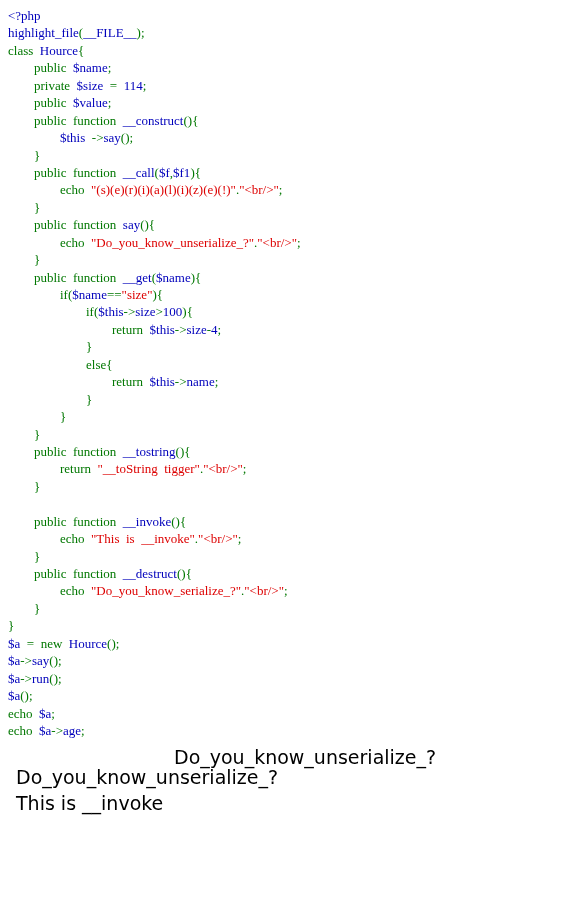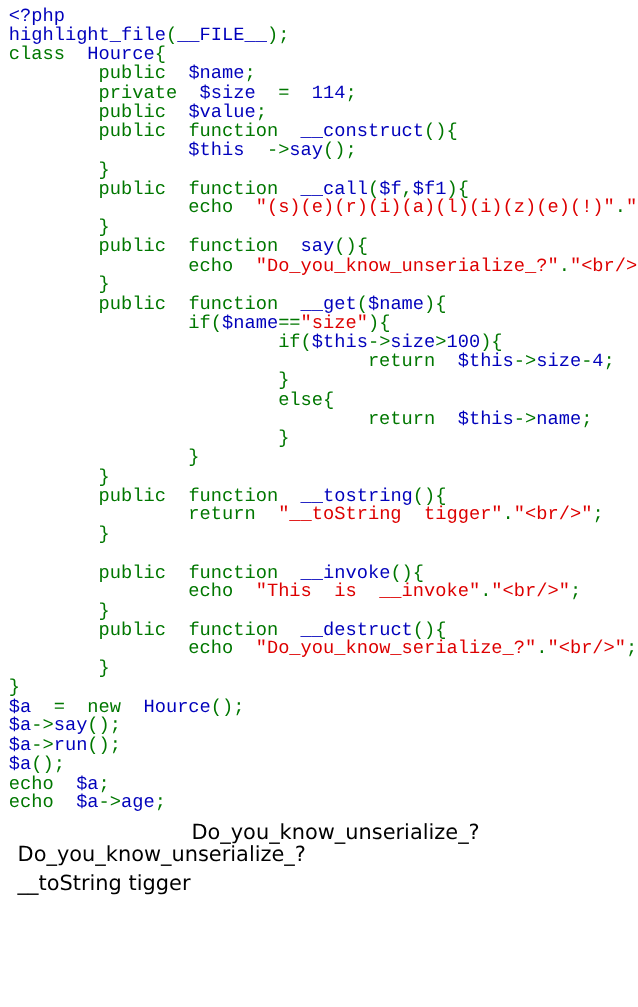--- a/index.html
+++ b/index.html
@@ -9,22 +9,22 @@
   }
   body {
     width: 580px;
     height: 915px;
     overflow: hidden;
     font-family: "DejaVu Sans", sans-serif;
   }
 
   
   #code-listing {
-    font-family: Liberation Mono, monospace;
-    font-size: 17px;
+    font-family: Liberation Serif, serif;
+    font-size: 13px;
     line-height: 17.45px;
     white-space: pre;
     margin: 0;
     padding: 7px 0 0 8px;
     color: #0000bb;
     letter-spacing: 0px;
   }
   #code-listing .ln { display: block; height: 17.45px; }
   .kw  { color: #007700; }   
   .var { color: #0000bb; }   
@@ -55,13 +55,13 @@
     white-space: pre;
   }
 </style>
 </head>
 <body>
 
 <pre id="code-listing"><span class="ln"><span class="def">&lt;?php</span></span><span class="ln"><span class="def">highlight_file</span><span class="kw">(</span><span class="def">__FILE__</span><span class="kw">)</span><span class="kw">;</span></span><span class="ln"><span class="kw">class</span><span class="kw">  </span><span class="var">Hource</span><span class="kw">{</span></span><span class="ln"><span>        </span><span class="kw">public</span><span class="kw">  </span><span class="var">$name</span><span class="kw">;</span></span><span class="ln"><span>        </span><span class="kw">private</span><span class="kw">  </span><span class="var">$size</span><span class="kw">  =  </span><span class="var">114</span><span class="kw">;</span></span><span class="ln"><span>        </span><span class="kw">public</span><span class="kw">  </span><span class="var">$value</span><span class="kw">;</span></span><span class="ln"><span>        </span><span class="kw">public</span><span class="kw">  </span><span class="kw">function</span><span class="kw">  </span><span class="var">__construct</span><span class="kw">(){</span></span><span class="ln"><span>                </span><span class="var">$this</span><span class="kw">  -&gt;</span><span class="var">say</span><span class="kw">();</span></span><span class="ln"><span>        </span><span class="kw">}</span></span><span class="ln"><span>        </span><span class="kw">public</span><span class="kw">  </span><span class="kw">function</span><span class="kw">  </span><span class="var">__call</span><span class="kw">(</span><span class="var">$f</span><span class="kw">,</span><span class="var">$f1</span><span class="kw">){</span></span><span class="ln"><span>                </span><span class="kw">echo</span><span class="kw">  </span><span class="str">"(s)(e)(r)(i)(a)(l)(i)(z)(e)(!)"</span><span class="kw">.</span><span class="str">"&lt;br/&gt;"</span><span class="kw">;</span></span><span class="ln"><span>        </span><span class="kw">}</span></span><span class="ln"><span>        </span><span class="kw">public</span><span class="kw">  </span><span class="kw">function</span><span class="kw">  </span><span class="var">say</span><span class="kw">(){</span></span><span class="ln"><span>                </span><span class="kw">echo</span><span class="kw">  </span><span class="str">"Do_you_know_unserialize_?"</span><span class="kw">.</span><span class="str">"&lt;br/&gt;"</span><span class="kw">;</span></span><span class="ln"><span>        </span><span class="kw">}</span></span><span class="ln"><span>        </span><span class="kw">public</span><span class="kw">  </span><span class="kw">function</span><span class="kw">  </span><span class="var">__get</span><span class="kw">(</span><span class="var">$name</span><span class="kw">){</span></span><span class="ln"><span>                </span><span class="kw">if(</span><span class="var">$name</span><span class="kw">==</span><span class="str">"size"</span><span class="kw">){</span></span><span class="ln"><span>                        </span><span class="kw">if(</span><span class="var">$this</span><span class="kw">-&gt;</span><span class="var">size</span><span class="kw">&gt;</span><span class="var">100</span><span class="kw">){</span></span><span class="ln"><span>                                </span><span class="kw">return</span><span class="kw">  </span><span class="var">$this</span><span class="kw">-&gt;</span><span class="var">size</span><span class="kw">-</span><span class="var">4</span><span class="kw">;</span></span><span class="ln"><span>                        </span><span class="kw">}</span></span><span class="ln"><span>                        </span><span class="kw">else{</span></span><span class="ln"><span>                                </span><span class="kw">return</span><span class="kw">  </span><span class="var">$this</span><span class="kw">-&gt;</span><span class="var">name</span><span class="kw">;</span></span><span class="ln"><span>                        </span><span class="kw">}</span></span><span class="ln"><span>                </span><span class="kw">}</span></span><span class="ln"><span>        </span><span class="kw">}</span></span><span class="ln"><span>        </span><span class="kw">public</span><span class="kw">  </span><span class="kw">function</span><span class="kw">  </span><span class="var">__tostring</span><span class="kw">(){</span></span><span class="ln"><span>                </span><span class="kw">return</span><span class="kw">  </span><span class="str">"__toString  tigger"</span><span class="kw">.</span><span class="str">"&lt;br/&gt;"</span><span class="kw">;</span></span><span class="ln"><span>        </span><span class="kw">}</span></span><span class="ln">&nbsp;</span><span class="ln"><span>        </span><span class="kw">public</span><span class="kw">  </span><span class="kw">function</span><span class="kw">  </span><span class="var">__invoke</span><span class="kw">(){</span></span><span class="ln"><span>                </span><span class="kw">echo</span><span class="kw">  </span><span class="str">"This  is  __invoke"</span><span class="kw">.</span><span class="str">"&lt;br/&gt;"</span><span class="kw">;</span></span><span class="ln"><span>        </span><span class="kw">}</span></span><span class="ln"><span>        </span><span class="kw">public</span><span class="kw">  </span><span class="kw">function</span><span class="kw">  </span><span class="var">__destruct</span><span class="kw">(){</span></span><span class="ln"><span>                </span><span class="kw">echo</span><span class="kw">  </span><span class="str">"Do_you_know_serialize_?"</span><span class="kw">.</span><span class="str">"&lt;br/&gt;"</span><span class="kw">;</span></span><span class="ln"><span>        </span><span class="kw">}</span></span><span class="ln"><span class="kw">}</span></span><span class="ln"><span class="var">$a</span><span class="kw">  =  </span><span class="kw">new</span><span class="kw">  </span><span class="var">Hource</span><span class="kw">();</span></span><span class="ln"><span class="var">$a</span><span class="kw">-&gt;</span><span class="var">say</span><span class="kw">();</span></span><span class="ln"><span class="var">$a</span><span class="kw">-&gt;</span><span class="var">run</span><span class="kw">();</span></span><span class="ln"><span class="var">$a</span><span class="kw">();</span></span><span class="ln"><span class="kw">echo</span><span class="kw">  </span><span class="var">$a</span><span class="kw">;</span></span><span class="ln"><span class="kw">echo</span><span class="kw">  </span><span class="var">$a</span><span class="kw">-&gt;</span><span class="var">age</span><span class="kw">;</span></span></pre>
 
 <div id="output-inline">Do_you_know_unserialize_?</div>
 
-<pre id="script-output" class="outwrap" style="position: absolute; left: 8px; top: 764px;"><span class="outline">Do_you_know_unserialize_?</span><span class="outline">__toString tigger</span></pre>
+<pre id="script-output" class="outwrap" style="position: absolute; left: 8px; top: 764px;"><span class="outline">Do_you_know_unserialize_?</span><span class="outline">This is __invoke</span></pre>
 
 </body></html>

